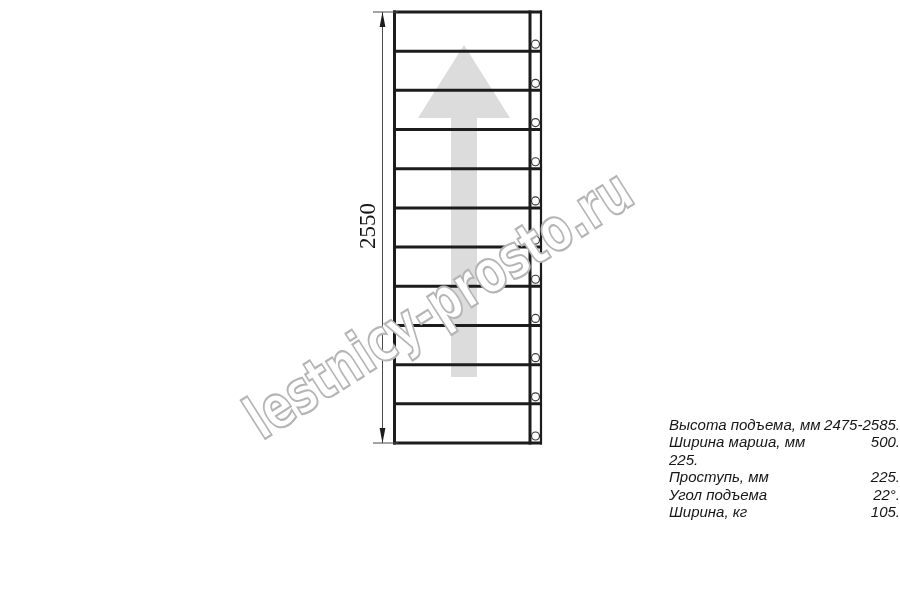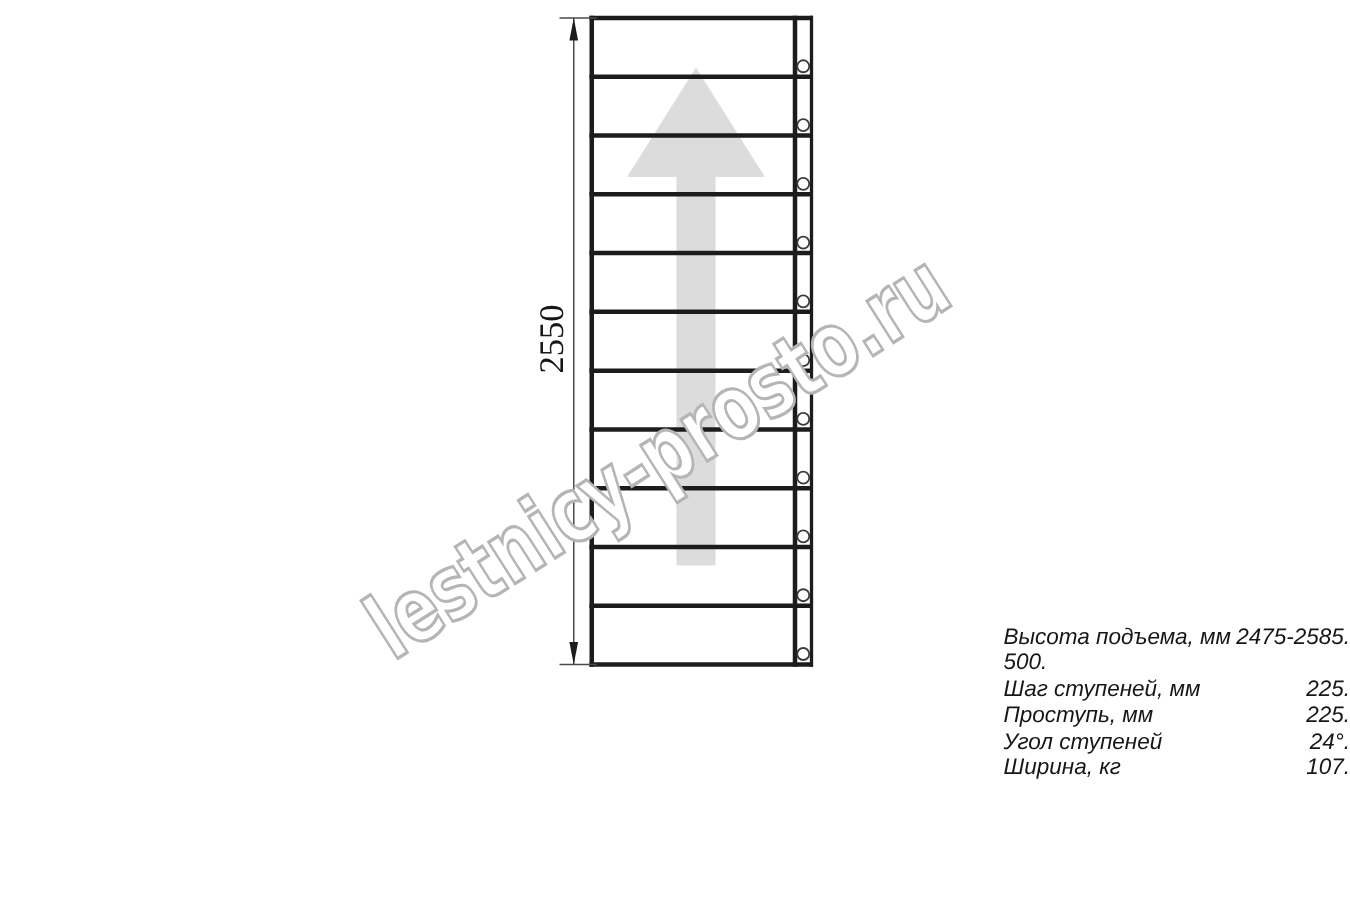--- a/index.html
+++ b/index.html
@@ -64,32 +64,32 @@
       <polygon points="382.5,443 379.6,428 385.4,428" fill="#1c1c1c"></polygon>
       <text transform="translate(375,226) rotate(-90)" text-anchor="middle" font-family="'Liberation Serif','DejaVu Serif',serif" font-size="23" fill="#161616">2550</text>
       <text transform="translate(262,441) rotate(-32.5)" font-family="'DejaVu Sans','Liberation Sans',sans-serif" font-size="60" font-weight="bold" fill="#ffffff" stroke="#b5b5b5" stroke-width="2.2" textLength="445" lengthAdjust="spacingAndGlyphs">lestnicy-prosto.ru</text>
     </svg>
   <div class="specs">
       <div class="spec-row">
         <span class="spec-label">Высота подъема, мм</span>
         <span class="spec-value">2475-2585.</span>
       </div>
       <div class="spec-row">
+        <span class="spec-label">Ширина марша, мм</span>
         <span class="spec-value">500.</span>
       </div>
       <div class="spec-row">
-        <span class="spec-label">Шаг ступеней, мм</span>
         <span class="spec-value">225.</span>
       </div>
       <div class="spec-row">
         <span class="spec-label">Проступь, мм</span>
         <span class="spec-value">225.</span>
       </div>
       <div class="spec-row">
-        <span class="spec-label">Угол ступеней</span>
-        <span class="spec-value">24°.</span>
+        <span class="spec-label">Угол подъема</span>
+        <span class="spec-value">22°.</span>
       </div>
       <div class="spec-row">
         <span class="spec-label">Ширина, кг</span>
-        <span class="spec-value">107.</span>
+        <span class="spec-value">105.</span>
       </div>
     </div>
 </div>
 
 </body></html>

